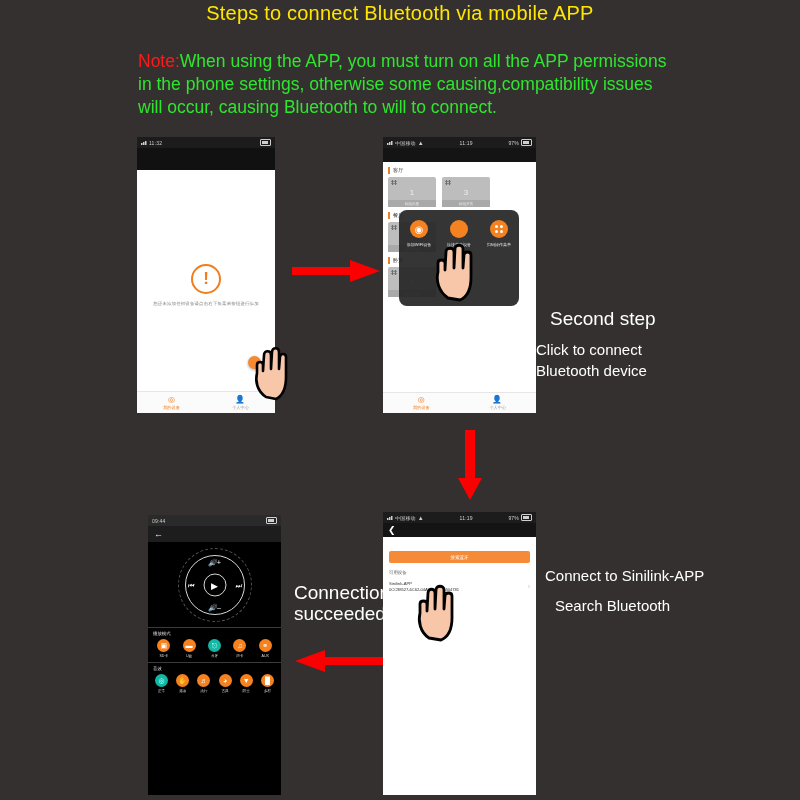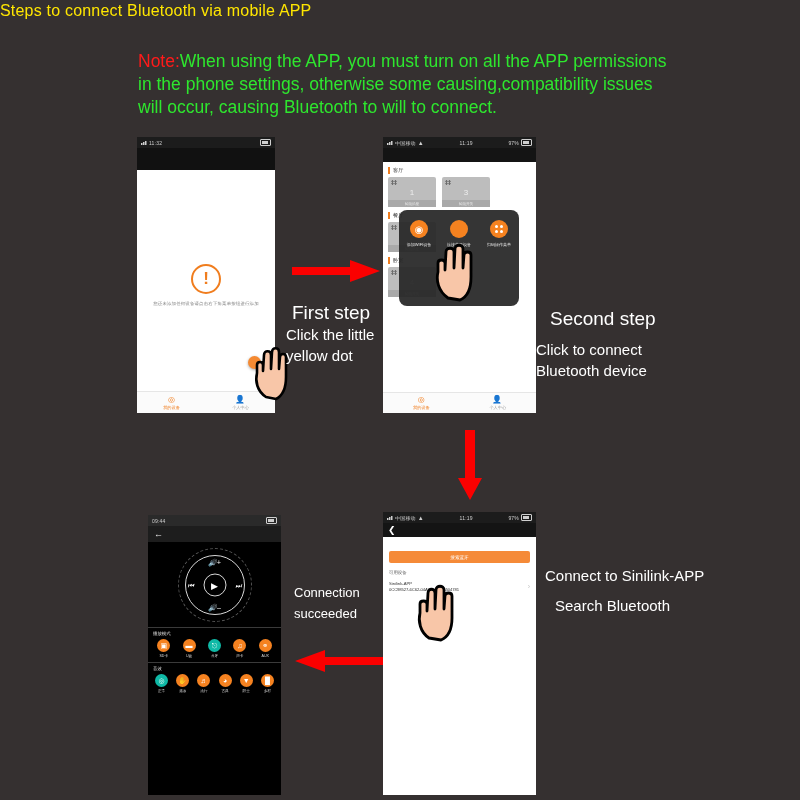--- a/index.html
+++ b/index.html
@@ -6,22 +6,22 @@
   body{
     width:800px;height:800px;
     background:#353030;
     font-family:"Liberation Sans","DejaVu Sans",sans-serif;
     overflow:hidden;position:relative;
   }
   .stage{position:absolute;inset:0;}
 
   
   .title{
-    position:absolute;left:0;top:2px;width:800px;text-align:left;
-    color:#ffe600;font-size:16px;letter-spacing:.2px;white-space:nowrap;
+    position:absolute;left:0;top:2px;width:800px;text-align:center;
+    color:#ffe600;font-size:20px;letter-spacing:.2px;white-space:nowrap;
   }
   .note{
     position:absolute;left:138px;top:50px;width:540px;
     font-size:17.5px;line-height:23px;color:#2ee62e;
   }
   .note .red{color:#ff1a1a;}
 
   
   .phone{position:absolute;background:#fff;overflow:hidden;}
   .statusbar{
@@ -149,21 +149,21 @@
   .step{position:absolute;color:#fff;}
   .step .h{font-size:19px;}
   .step .s{font-size:15px;line-height:21px;}
   #step1{left:286px;top:302px;}
   #step1 .h{margin-left:6px;}
   #step2{left:536px;top:308px;}
   #step2 .h{margin-left:14px;}
   #step3{left:545px;top:565px;}
   #step3 .h{margin-left:22px;}
   #step4{left:286px;top:570px;}
-  #step4 .s{font-size:13px;}
+  #step4 .s{font-size:19px;}
 </style>
 </head>
 <body>
 
 <div class="stage">
 
   <div class="title">Steps to connect Bluetooth via mobile APP</div>
   <div class="note">
     <span class="red">Note:</span><span>When using the APP, you must turn on all the APP permissions</span>
     <span>in the phone settings, otherwise some causing,compatibility issues</span>
@@ -415,25 +415,20 @@
   <svg class="hand" style="left:252px;top:343px;width:42px;height:58px;" viewBox="0 0 42 58">
     <path d="M14 54 C5 48 3 38 5 30 L5 22 C5 18 11 18 11 22 L11 28 L12 12 C12 7 19 7 19 12 L19 26 L20 9 C20 4 27 4 27 9 L27 26 L28 14 C28 10 34 10 34 14 L34 34 C34 46 30 53 24 56 Z" fill="#f8c6a8" stroke="#000" stroke-width="2.6" stroke-linejoin="round"></path>
   </svg>
   <svg class="hand" style="left:432px;top:240px;width:48px;height:62px;" viewBox="0 0 48 62">
     <path d="M16 58 C6 51 4 40 6 32 L6 23 C6 19 13 19 13 23 L13 30 L14 12 C14 7 22 7 22 12 L22 28 L23 9 C23 4 31 4 31 9 L31 28 L32 15 C32 11 39 11 39 15 L39 37 C39 49 35 57 28 60 Z" fill="#f8c6a8" stroke="#000" stroke-width="2.8" stroke-linejoin="round"></path>
   </svg>
   <svg class="hand" style="left:414px;top:582px;width:46px;height:60px;" viewBox="0 0 46 60">
     <path d="M15 56 C6 50 4 39 6 31 L6 22 C6 18 13 18 13 22 L13 29 L14 11 C14 6 21 6 21 11 L21 27 L22 8 C22 3 30 3 30 8 L30 27 L31 14 C31 10 38 10 38 14 L38 36 C38 48 34 55 27 58 Z" fill="#f8c6a8" stroke="#000" stroke-width="2.8" stroke-linejoin="round"></path>
   </svg>
 
-  <div class="step" id="step1">
-    <div class="h">First step</div>
-    <div class="s">Click the little</div>
-    <div class="s">yellow dot</div>
-  </div>
   <div class="step" id="step2">
     <div class="h">Second step</div>
     <div class="s" style="margin-top:9px">Click to connect</div>
     <div class="s">Bluetooth device</div>
   </div>
   <div class="step" id="step3">
     <div class="s">Connect to Sinilink-APP</div>
     <div class="s" style="margin-top:9px;margin-left:10px">Search Bluetooth</div>
   </div>
   <div class="step" id="step4">

